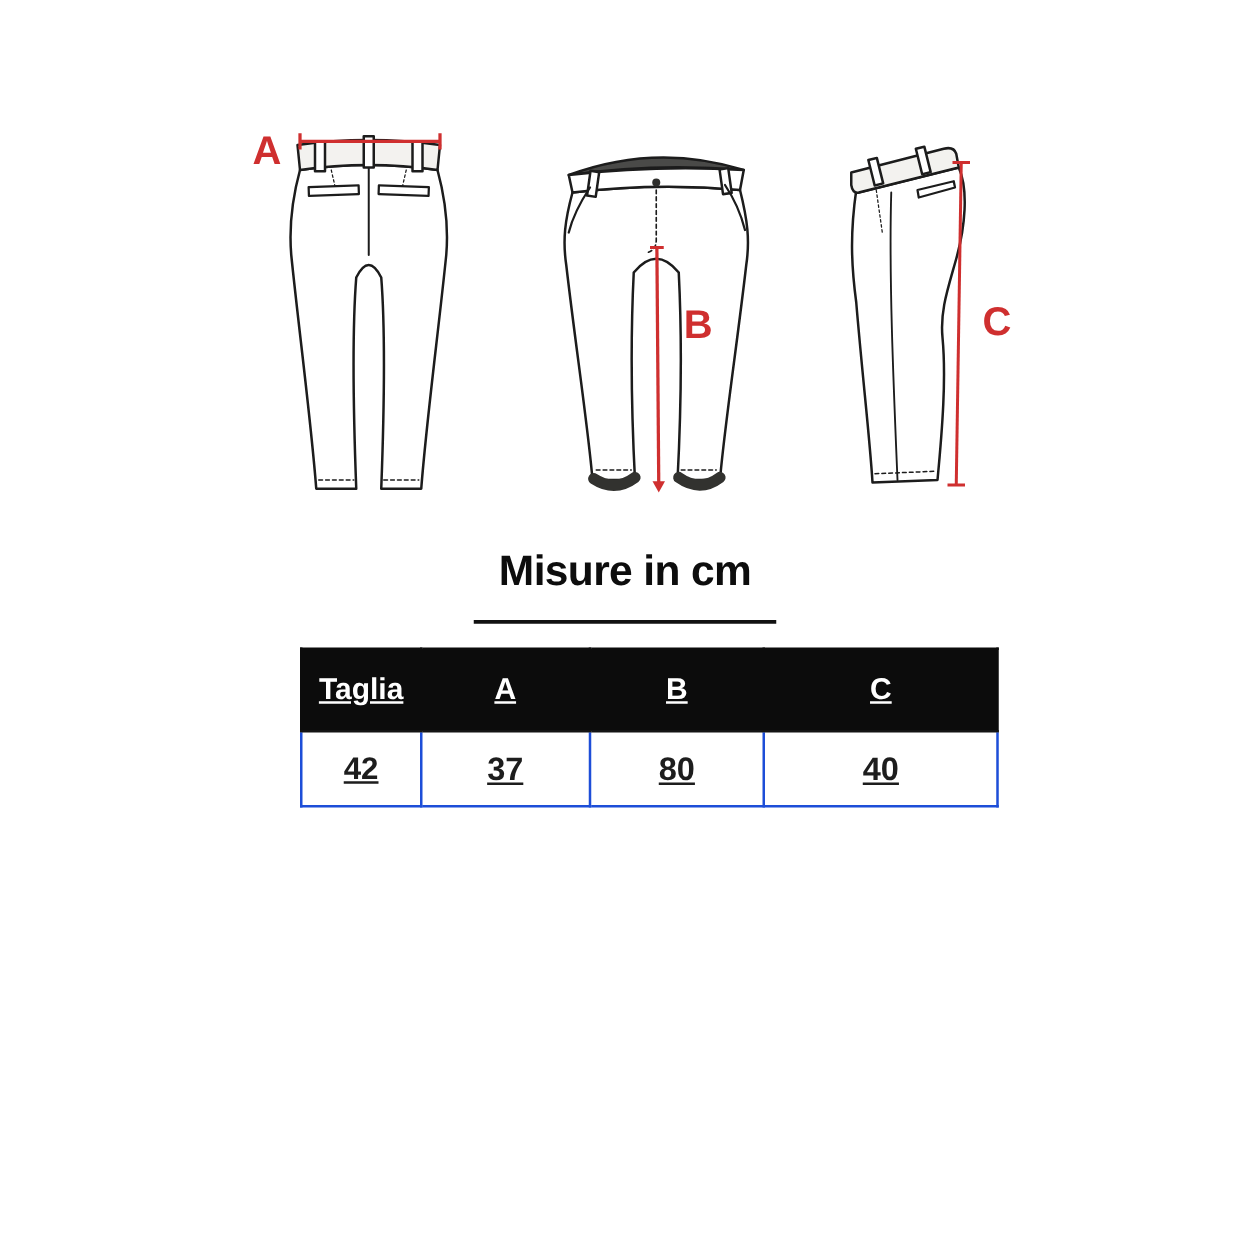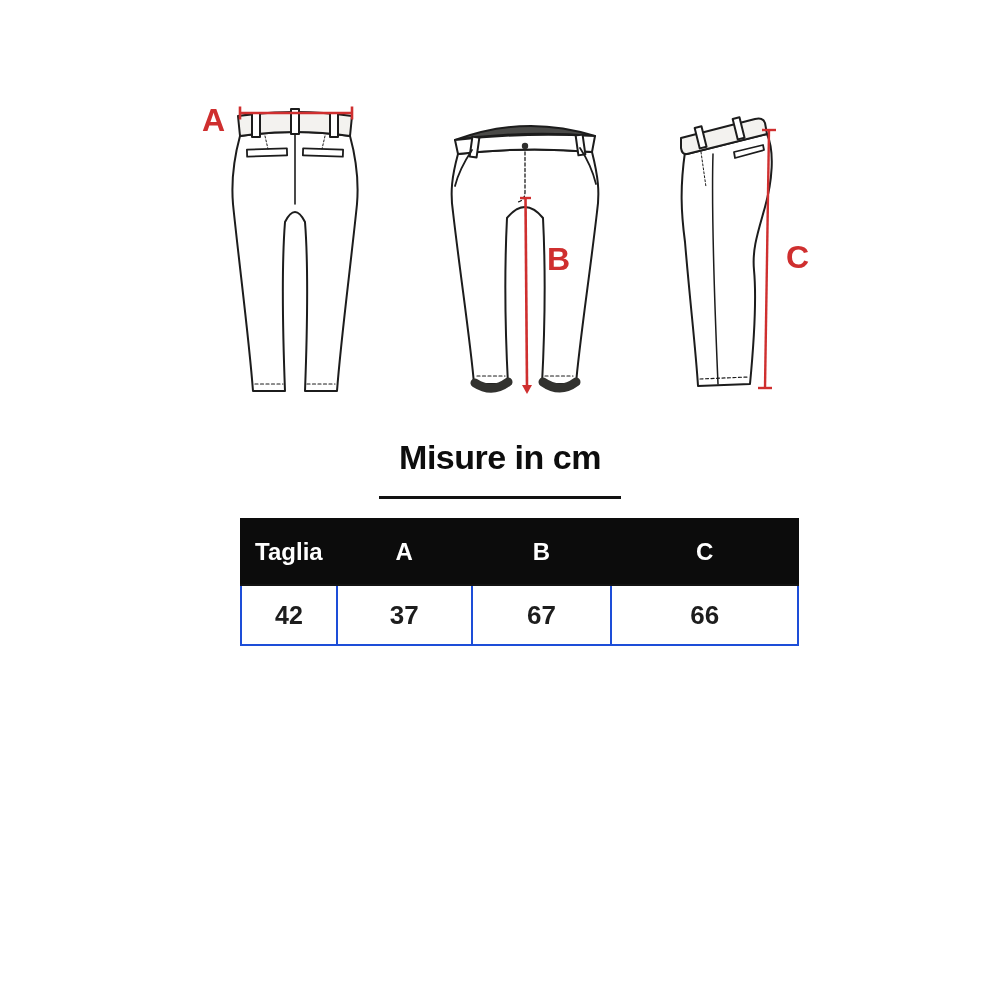--- a/index.html
+++ b/index.html
@@ -53,20 +53,21 @@
     top: 518px;
     width: 559px;
     border-collapse: collapse;
     table-layout: fixed;
   }
   table.size-table th,
   table.size-table td {
     border: 2px solid #1d4ed8;
     text-align: center;
     padding: 0;
+    text-decoration: underline;
   }
   table.size-table thead th {
     background: #0c0c0c;
     color: #ffffff;
     font-size: 24px;
     font-weight: bold;
     height: 64px;
     border-color: #0c0c0c;
     border-bottom-color: #141414;
   }
@@ -217,17 +218,17 @@
       <th>Taglia</th>
       <th>A</th>
       <th>B</th>
       <th>C</th>
     </tr>
   </thead>
   <tbody>
     <tr>
       <td class="size-col">42</td>
       <td>37</td>
-      <td>67</td>
-      <td>66</td>
+      <td>80</td>
+      <td>40</td>
     </tr>
   </tbody>
 </table>
 
 </body></html>

